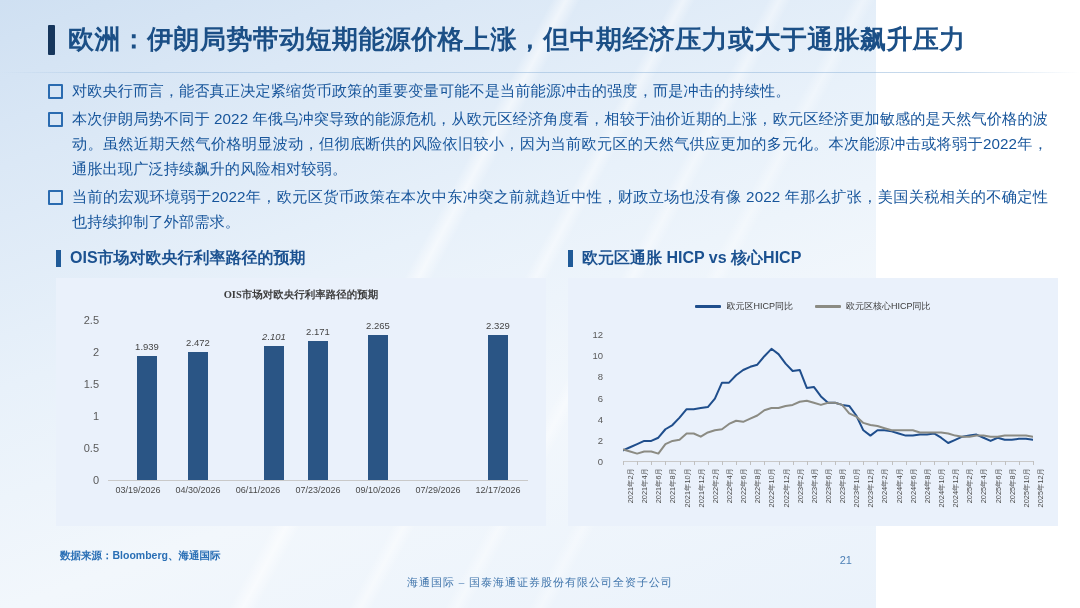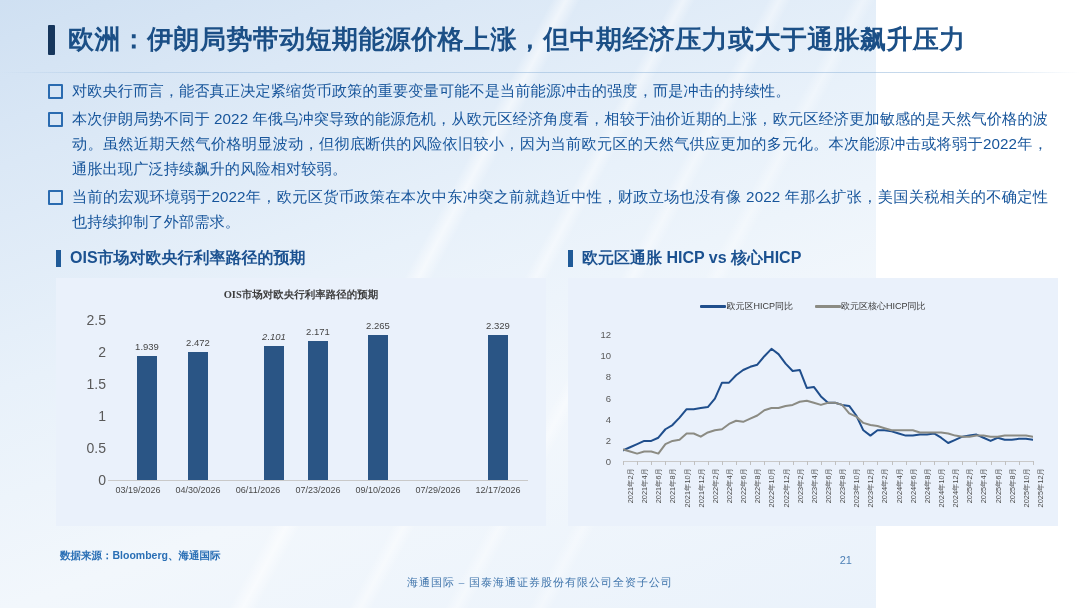--- a/index.html
+++ b/index.html
@@ -46,44 +46,44 @@
   .panel{position:absolute;background:#eaf1fb;}
 
   
   #bar-panel{left:56px;top:278px;width:490px;height:248px;}
   #bar-title{
     position:absolute;left:0;top:10px;width:490px;text-align:center;
     font-size:10.5px;color:#3d3d3d;font-family:"Liberation Serif","DejaVu Serif",serif;font-weight:bold;
   }
   #bar-plot{position:absolute;left:52px;top:42px;width:420px;height:160px;}
   .bar-ylabel{
-    position:absolute;right:100%;margin-right:2px;transform:translateY(-50%);
-    font-size:14px;color:#595959;white-space:nowrap;
+    position:absolute;right:100%;margin-right:9px;transform:translateY(-50%);
+    font-size:11px;color:#595959;white-space:nowrap;
   }
   #bar-axis{position:absolute;left:52px;top:202px;width:420px;height:1px;background:#c9c9c9;}
   .bar-col{position:absolute;bottom:0;display:flex;flex-direction:column;align-items:center;justify-content:flex-end;height:100%;}
   .bar-rect{width:20px;background:#2a5585;}
   .bar-value{font-size:9.5px;color:#454545;margin-bottom:4px;white-space:nowrap;}
   .bar-xlabel{
     position:absolute;top:207px;transform:translateX(-50%);
     font-size:9px;color:#4a4a4a;white-space:nowrap;
   }
 
   
   #line-panel{left:568px;top:278px;width:490px;height:248px;}
   #line-legend{
     position:absolute;left:0;top:22px;width:490px;
     display:flex;justify-content:center;align-items:center;gap:22px;
   }
-  .legend-item{display:flex;align-items:center;}
+  .legend-item{display:flex;align-items:center;gap:5px;}
   .legend-swatch{width:26px;height:3.5px;border-radius:1px;}
   .legend-label{font-size:9px;color:#3a3a3a;white-space:nowrap;}
   #line-plot{position:absolute;left:55px;top:56px;width:410px;height:127px;}
   .line-ylabel{
-    position:absolute;right:100%;margin-right:12px;transform:translateY(-50%);
+    position:absolute;right:100%;margin-right:20px;transform:translateY(-50%);
     font-size:9.5px;color:#595959;text-align:center;
   }
   #line-axis{position:absolute;left:55px;top:183px;width:410px;height:1px;background:#c9c9c9;}
   .line-tick{position:absolute;top:183px;width:1px;height:4px;background:#c0c0c0;}
   .line-xlabel{
     position:absolute;top:190px;transform-origin:left top;transform:rotate(-90deg) translateX(-100%);
     font-size:7.4px;color:#4a4a4a;white-space:nowrap;
   }
 
   

